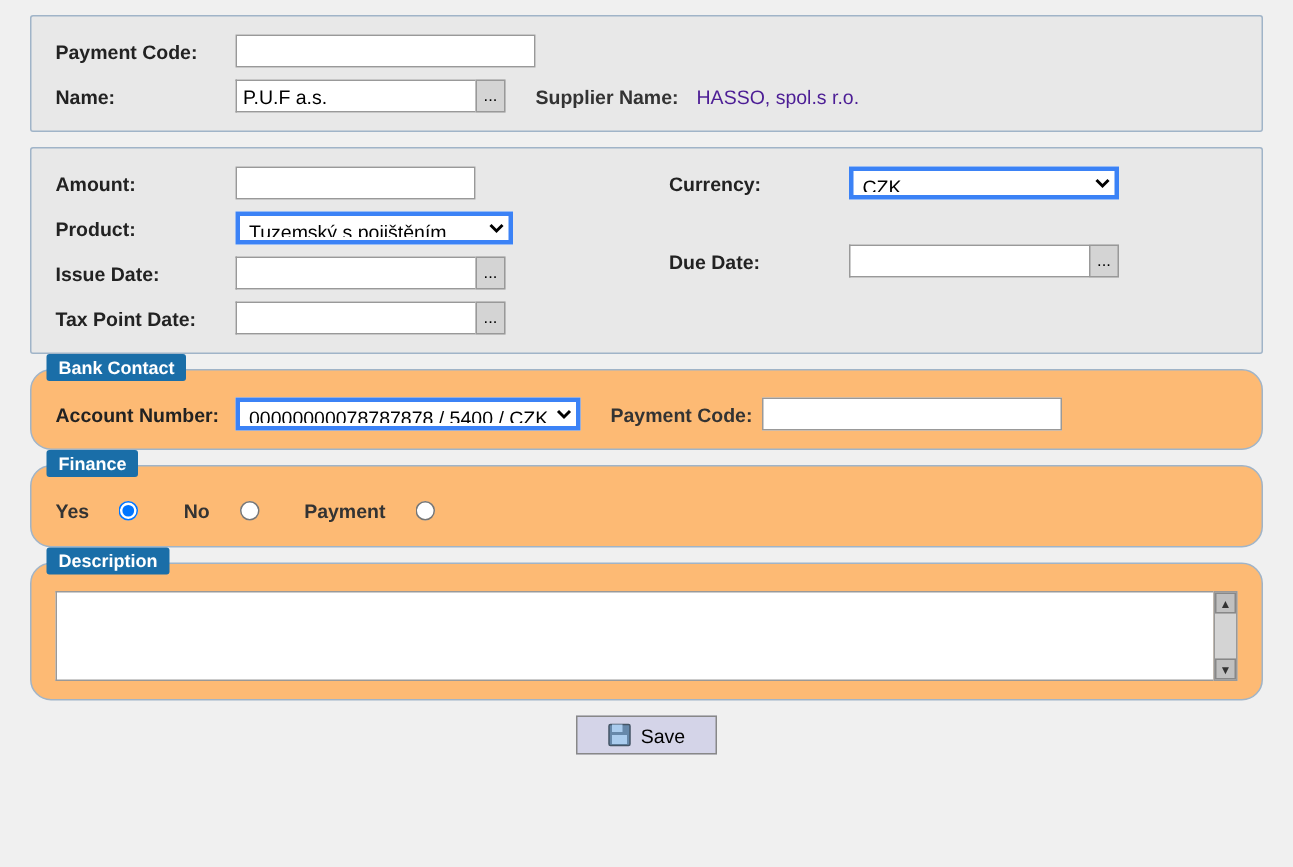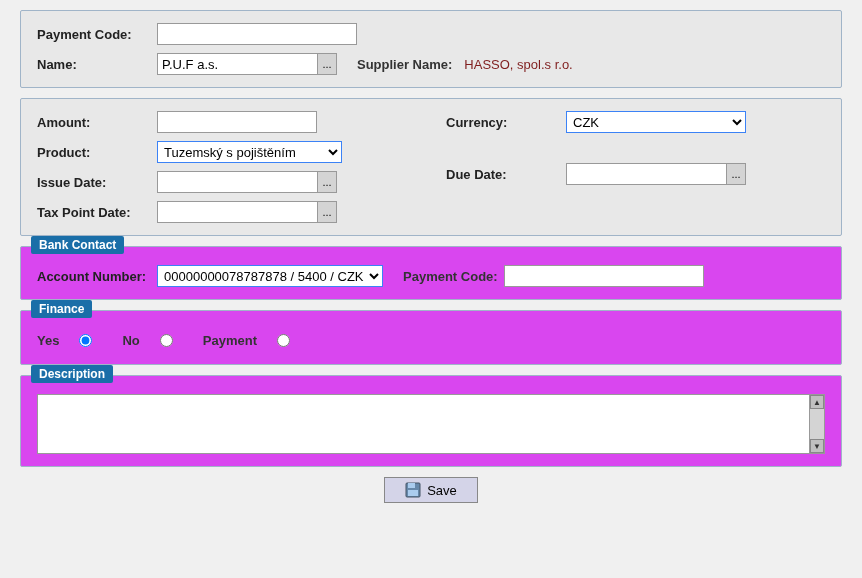--- a/index.html
+++ b/index.html
@@ -26,23 +26,23 @@
     }
     .section-box {
       background: #e8e8e8;
       border: 1px solid #a0b4c8;
       border-radius: 2px;
       margin-bottom: 10px;
       padding: 12px 16px 12px 16px;
       position: relative;
     }
     .section-fieldgroup {
-      background: #d946ef;
+      background: #fdba74;
       border: 1px solid #a0b4c8;
-      border-radius: 2px;
+      border-radius: 14px;
       margin-bottom: 10px;
       padding: 12px 16px 12px 16px;
       position: relative;
     }
     .fieldgroup-legend {
       position: absolute;
       top: -11px;
       left: 10px;
       background: #1a6ea8;
       color: white;
@@ -87,28 +87,28 @@
       height: 22px;
       width: 20px;
       cursor: pointer;
       font-size: 11px;
       display: flex;
       align-items: center;
       justify-content: center;
       padding: 0;
     }
     select {
-      border: 1px solid #3b82f6;
+      border: 3px solid #3b82f6;
       background: white;
       padding: 2px 2px;
       font-size: 13px;
       height: 22px;
     }
     .supplier-name-link {
-      color: #7f1d1d;
+      color: #4c1d95;
       text-decoration: none;
       margin-left: 6px;
     }
     .supplier-name-label {
       font-weight: bold;
       margin-left: 20px;
       margin-right: 6px;
     }
     .radio-group {
       display: flex;

